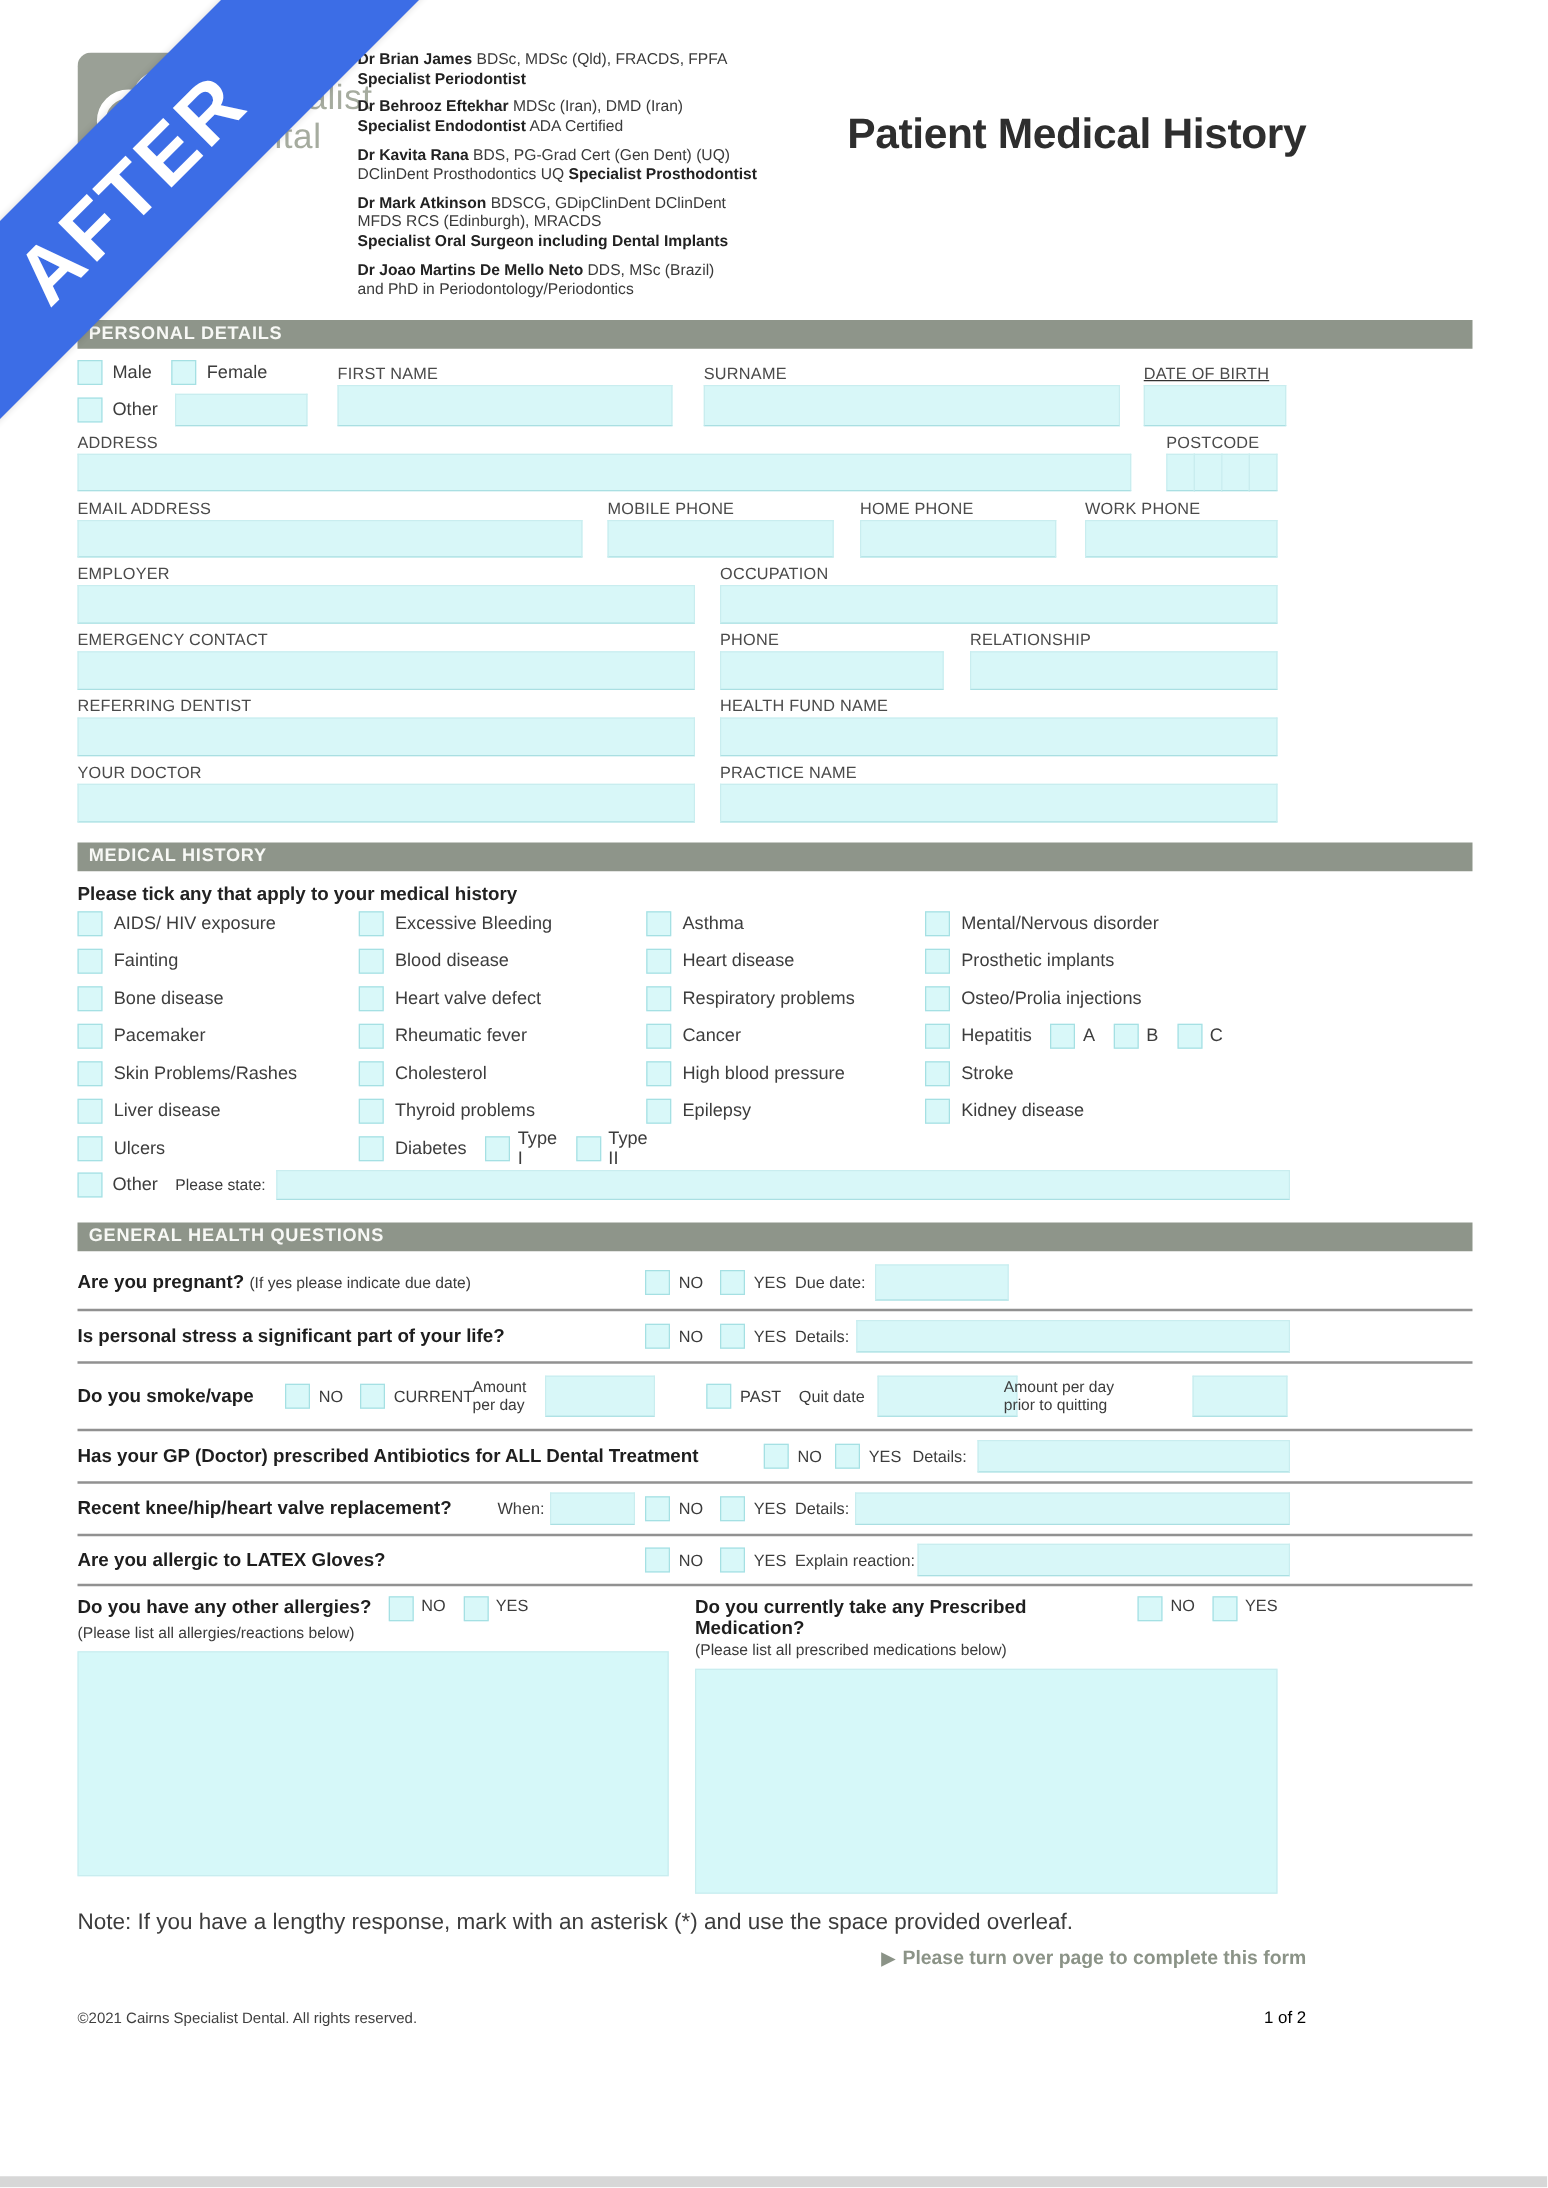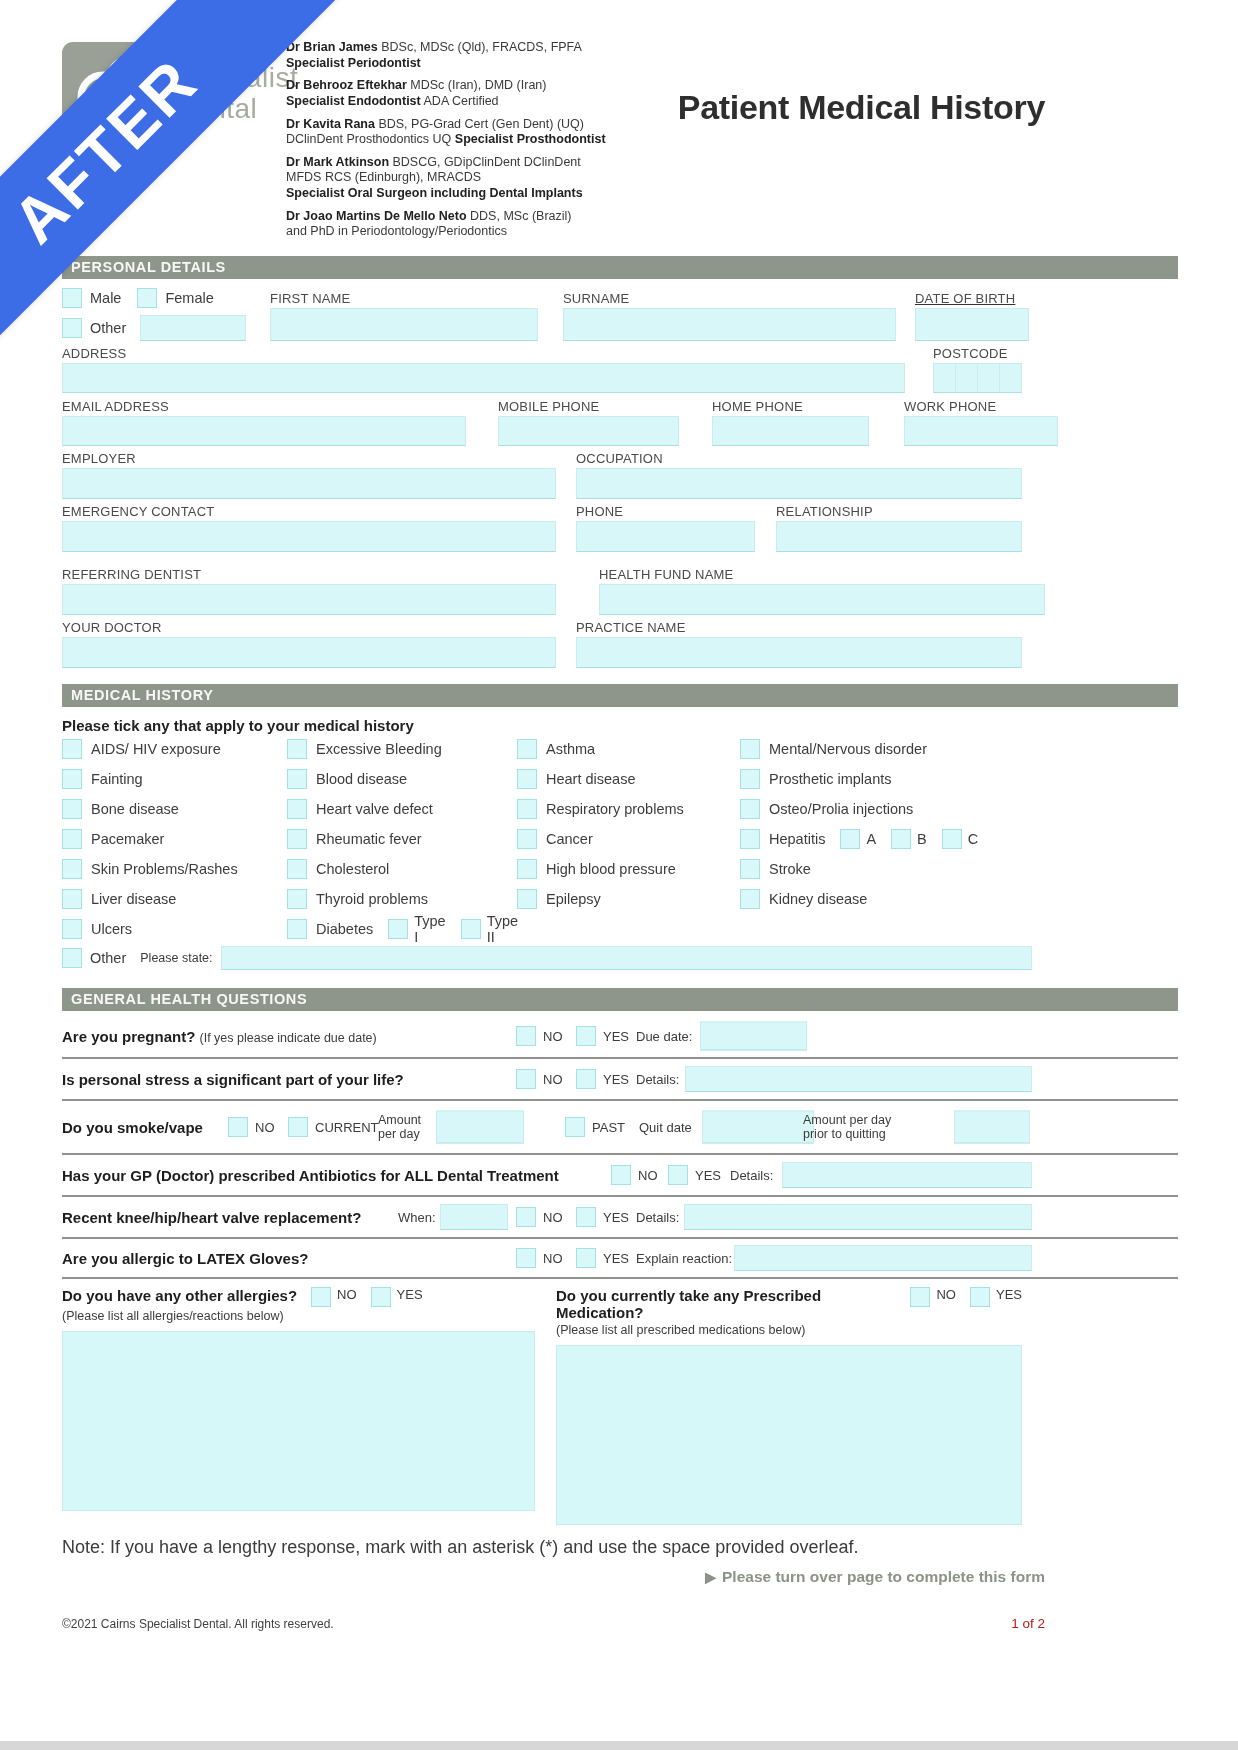--- a/index.html
+++ b/index.html
@@ -62,21 +62,21 @@
   .alg-head .cb{margin-left:14px;}
   .alg-head .sl{font-weight:normal;margin-left:6px;}
   .alg-note{font-size:12.5px;color:#3c3c3c;margin-top:2px;}
   .bigbox{display:block;background:#d6f8f9;border:1px solid #c9edef;width:100%;height:180px;margin-top:8px;
           box-sizing:border-box;resize:none;outline:none;font-family:"Liberation Sans",sans-serif;font-size:14px;padding:6px;}
   .note-line{font-size:18px;color:#3c3c3c;margin-top:12px;}
   .turnover{margin-top:10px;text-align:right;padding-right:133px;color:#8b9387;font-size:15.5px;font-weight:bold;}
   .turnover .tri{margin-right:6px;font-size:14px;}
   .footer-row{display:flex;justify-content:space-between;margin-top:30px;align-items:baseline;}
   .copyright{font-size:12px;color:#3f3f3f;}
-  .pageno{font-size:13.5px;color:#b91c1c;padding-right:133px;}
+  .pageno{font-size:13.5px;color:#000000;padding-right:133px;}
   .bottom-strip{position:absolute;left:0;bottom:0;width:100%;height:9px;background:#d7d7d7;}
   b{font-weight:bold;}
 </style>
 </head>
 <body>
 
 <div class="sheet">
 
   <svg class="logo-icon" viewBox="0 0 110 95">
     <rect x="0" y="0" width="110" height="95" rx="11" fill="#9aa096"></rect>
@@ -157,21 +157,21 @@
         <div class="flabel">POSTCODE</div>
         <div class="postcode-cells">
           <input class="input" maxlength="1" style="">
           <input class="input" maxlength="1" style="">
           <input class="input" maxlength="1" style="">
           <input class="input" maxlength="1" style="">
         </div>
       </div>
     </div>
 
-    <div class="prow" style="margin-top:6px;gap:12px;">
+    <div class="prow" style="margin-top:6px;">
       <div class="pcol" style="width:404px;">
         <div class="flabel">EMAIL ADDRESS</div>
         <input class="input" style="height: 30px;">
       </div>
       <div class="pcol" style="width:181px;margin-left:20px;">
         <div class="flabel">MOBILE PHONE</div>
         <input class="input" style="height: 30px;">
       </div>
       <div class="pcol" style="width:157px;margin-left:21px;">
         <div class="flabel">HOME PHONE</div>
@@ -202,21 +202,21 @@
       <div class="pcol" style="width:179px;margin-left:20px;">
         <div class="flabel">PHONE</div>
         <input class="input" style="">
       </div>
       <div class="pcol" style="width:246px;margin-left:21px;">
         <div class="flabel">RELATIONSHIP</div>
         <input class="input" style="">
       </div>
     </div>
 
-    <div class="prow" style="margin-top:15px;gap:23px;">
+    <div class="prow" style="margin-top:5px;">
       <div class="pcol" style="width:494px;">
         <div class="flabel">REFERRING DENTIST</div>
         <input class="input" style="">
       </div>
       <div class="pcol" style="width:446px;margin-left:20px;">
         <div class="flabel">HEALTH FUND NAME</div>
         <input class="input" style="">
       </div>
     </div>
 

